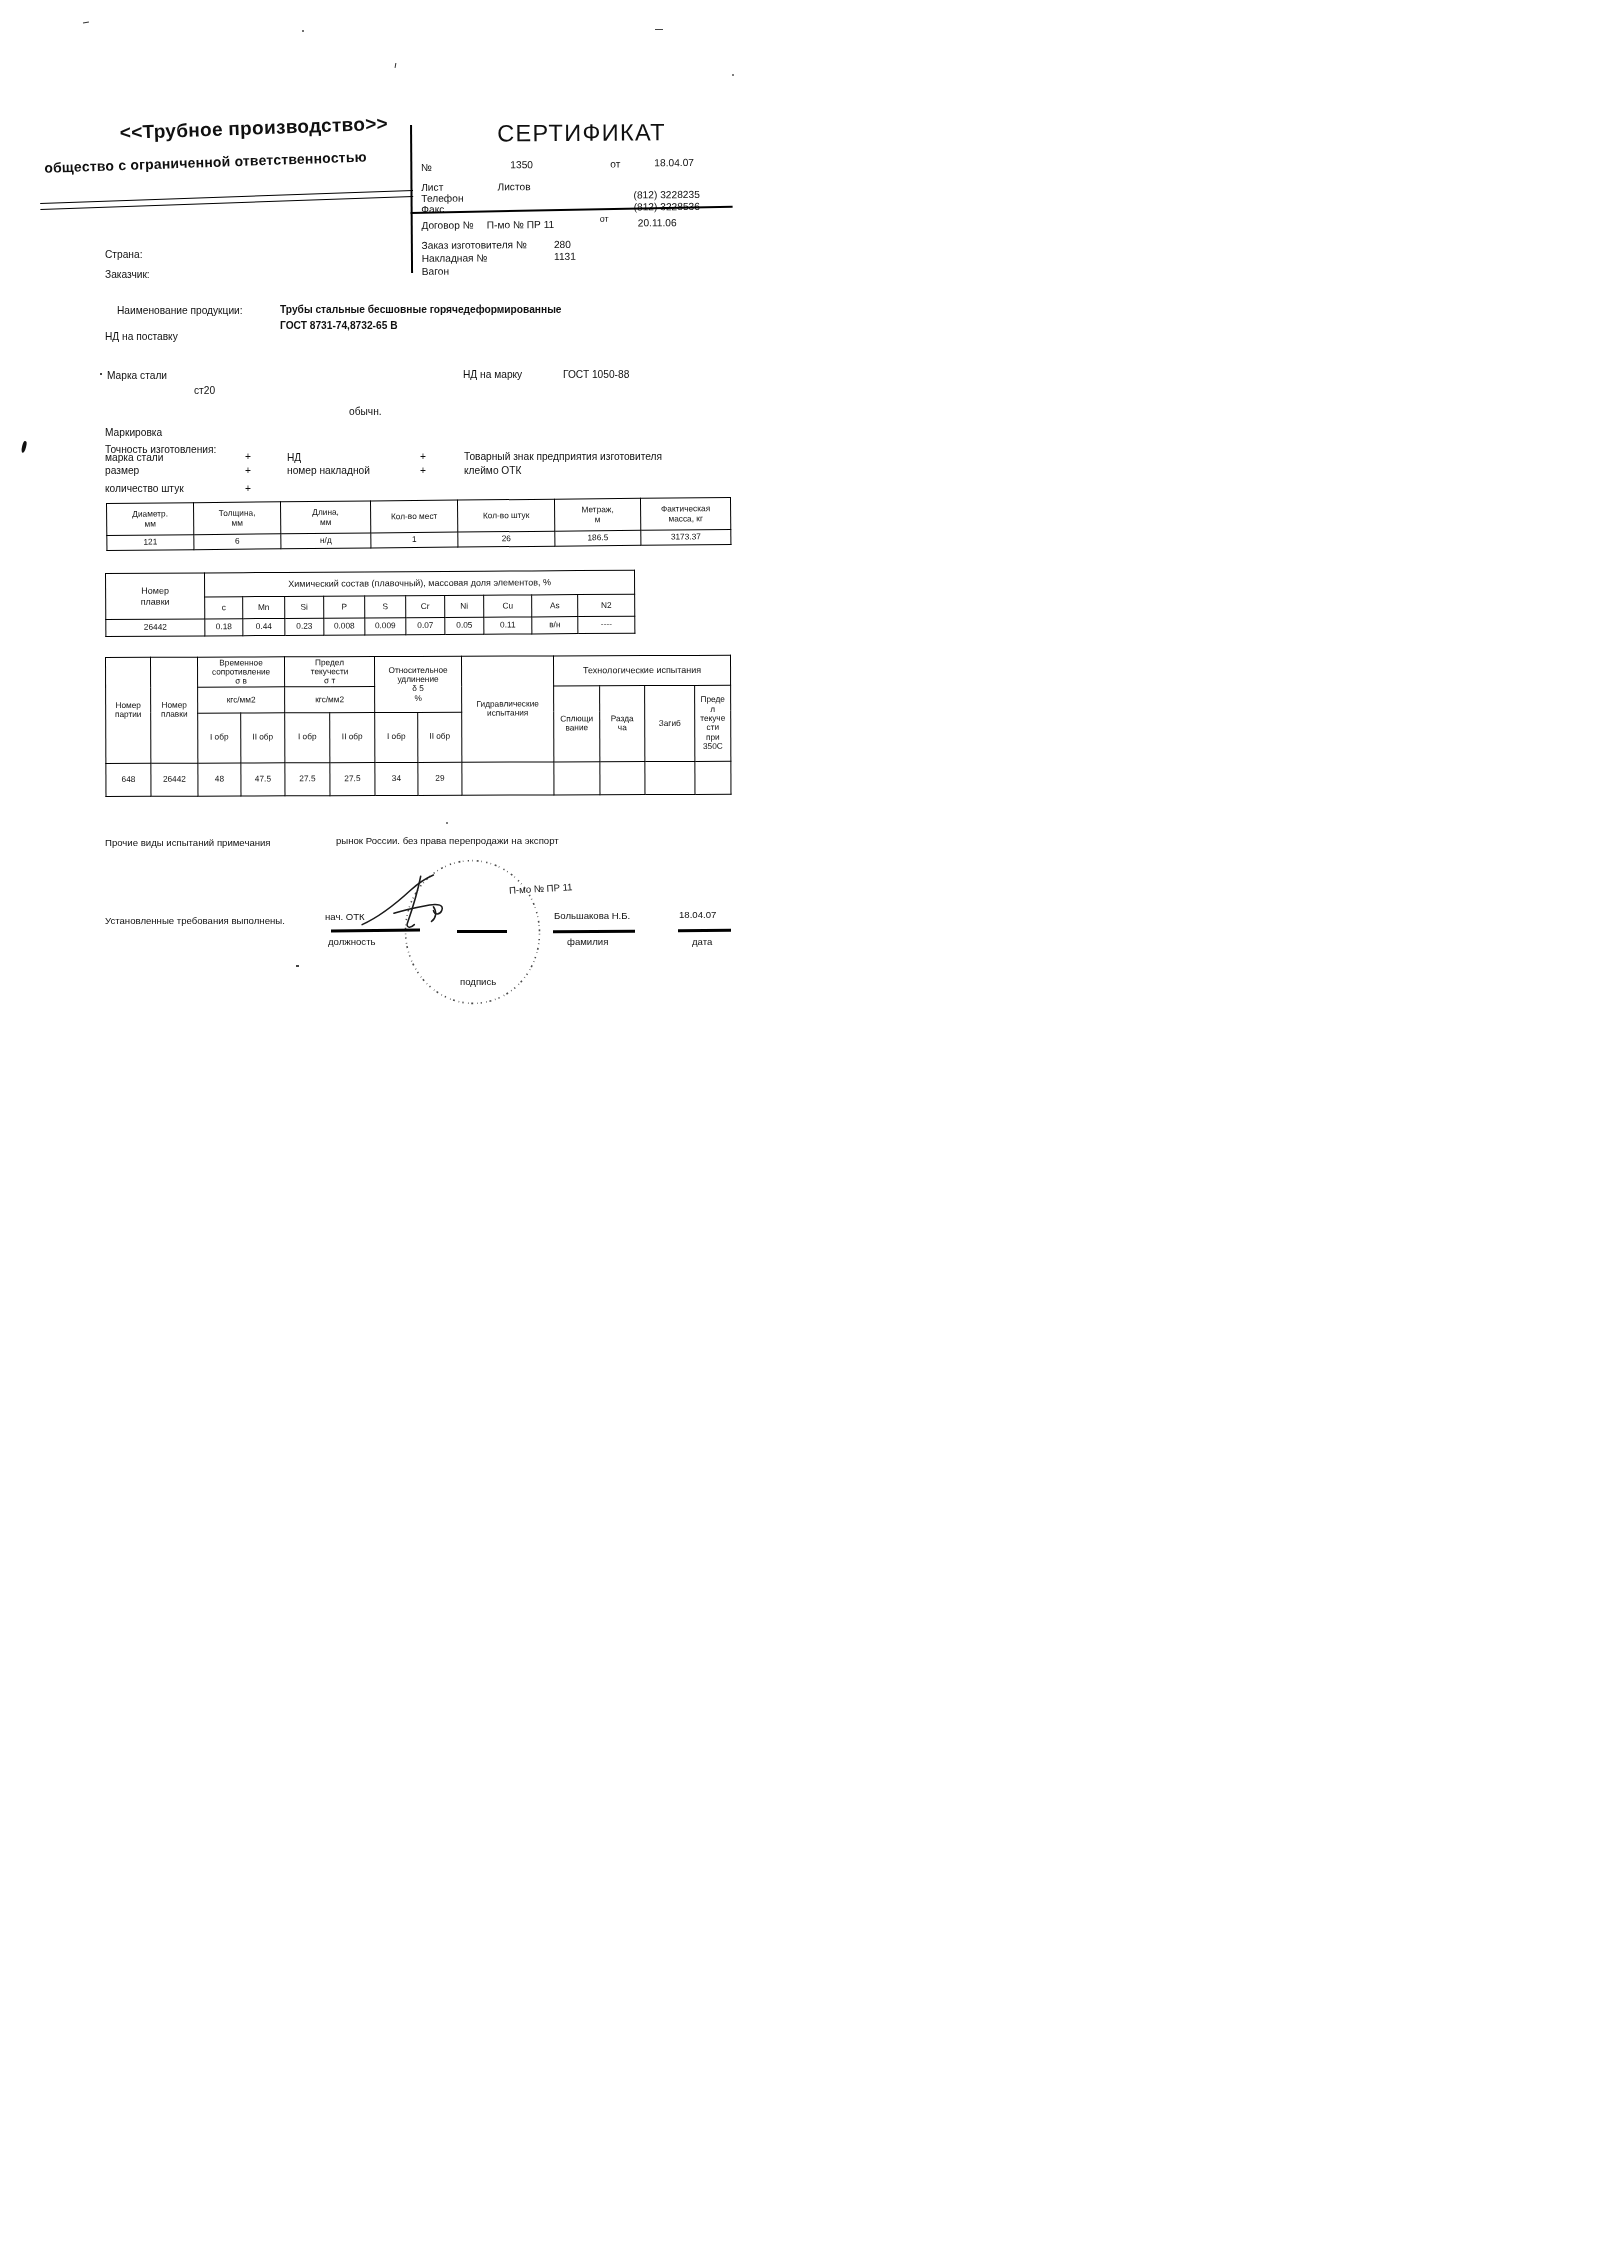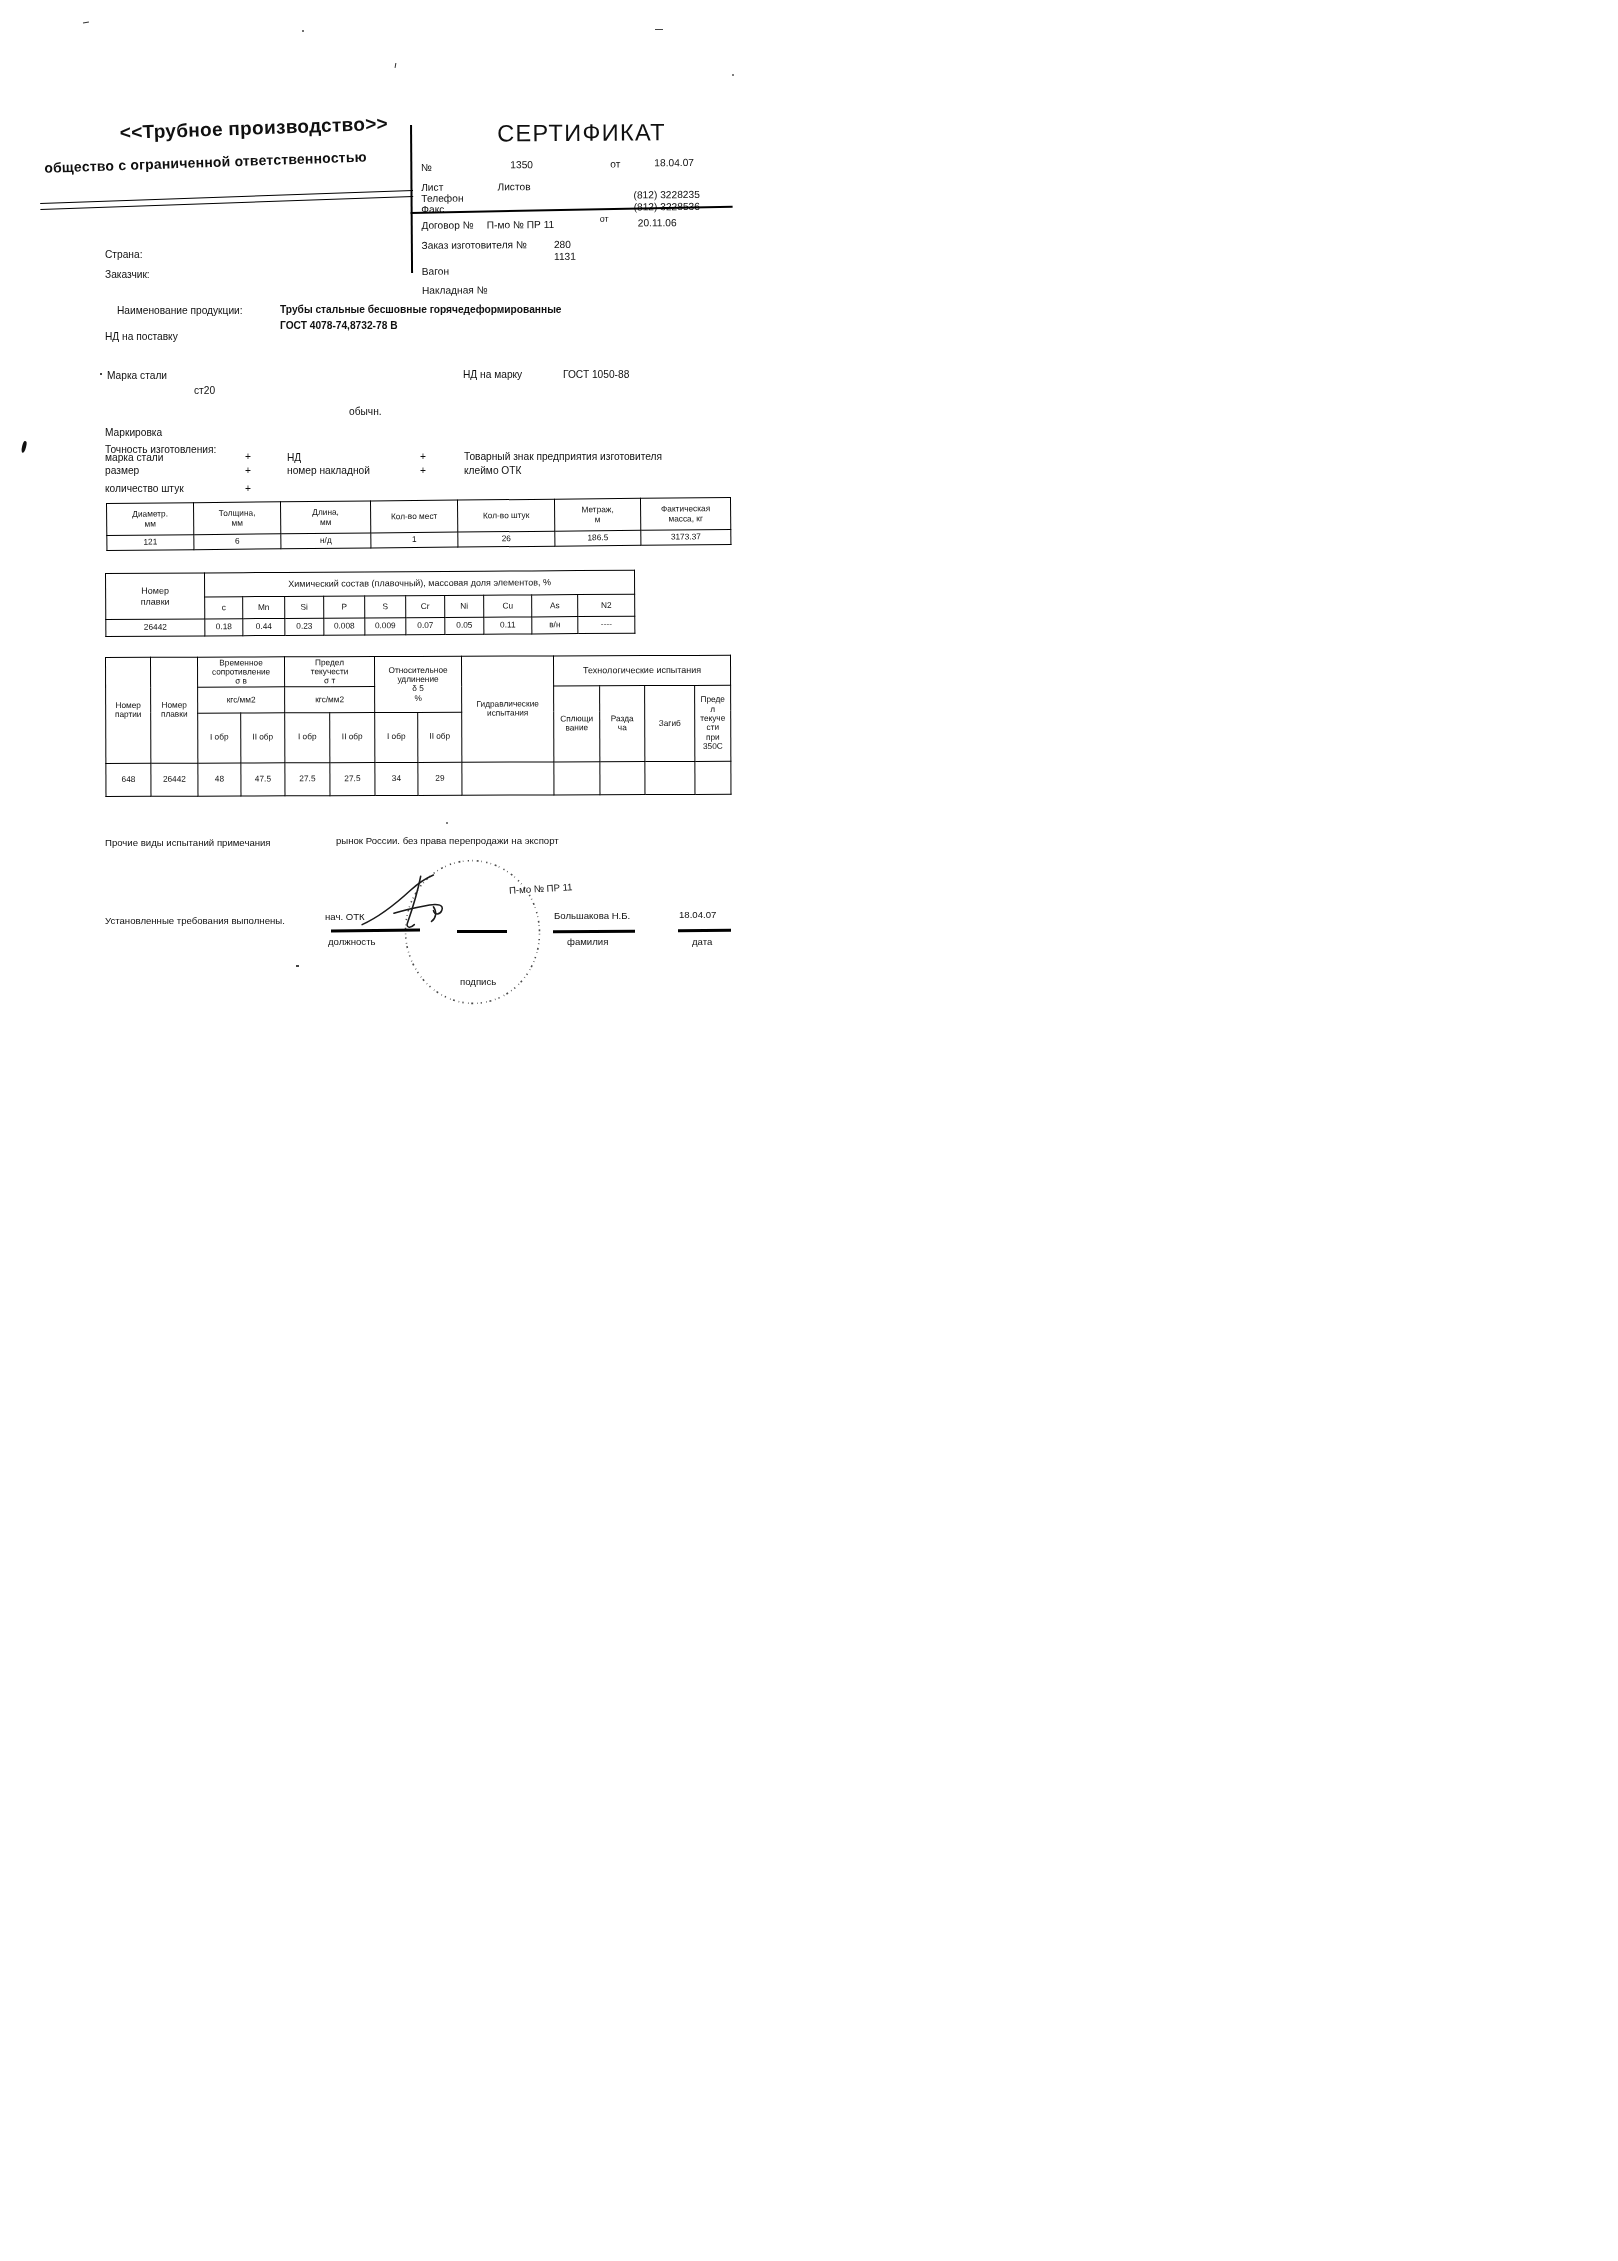--- a/index.html
+++ b/index.html
@@ -71,31 +71,31 @@
 
     <div class="abs hline" style="left:1.9px;top:89px;width:322px;transform:rotate(-0.7deg);"></div>
 
     <div class="abs lbl" style="left:12.7px;top:99px;">Договор №</div>
     <div class="abs lbl" style="left:78px;top:99px;">П-мо № ПР 11</div>
     <div class="abs small" style="left:191px;top:94px;">от</div>
     <div class="abs lbl" style="left:229px;top:98px;">20.11.06</div>
 
     <div class="abs lbl" style="left:12.7px;top:119px;">Заказ изготовителя №</div>
     <div class="abs lbl" style="left:145px;top:119px;">280</div>
-    <div class="abs lbl" style="left:12.7px;top:132px;margin-top:32px;">Накладная №</div>
+    <div class="abs lbl" style="left:12.7px;top:132px;">Накладная №</div>
     <div class="abs lbl" style="left:145px;top:131px;">1131</div>
     <div class="abs lbl" style="left:12.7px;top:145px;">Вагон</div>
   </div>
 
   <div class="abs lbl" style="left:105px;top:249px;">Страна:</div>
   <div class="abs lbl" style="left:105px;top:269px;">Заказчик:</div>
 
   <div class="abs lbl" style="left:105px;top:305px;padding-left:12px;">Наименование продукции:</div>
   <div class="abs lbl b" style="left:280px;top:304px;font-weight:bold;">Трубы стальные бесшовные горячедеформированные</div>
-  <div class="abs lbl b" style="left:280px;top:320px;font-weight:bold;">ГОСТ 4078-74,8732-78 В</div>
+  <div class="abs lbl b" style="left:280px;top:320px;font-weight:bold;">ГОСТ 8731-74,8732-65 В</div>
 
   <div class="abs lbl" style="left:105px;top:331px;">НД на поставку</div>
 
   <div class="abs lbl" style="left:107px;top:370px;">Марка стали</div>
   <div class="abs lbl" style="left:194px;top:385px;">ст20</div>
   <div class="abs lbl" style="left:463px;top:369px;">НД на марку</div>
   <div class="abs lbl" style="left:563px;top:369px;">ГОСТ  1050-88</div>
 
   <div class="abs lbl" style="left:105px;top:408px;margin-top:36px;">Точность изготовления:</div>
   <div class="abs lbl" style="left:349px;top:406px;">обычн.</div>

